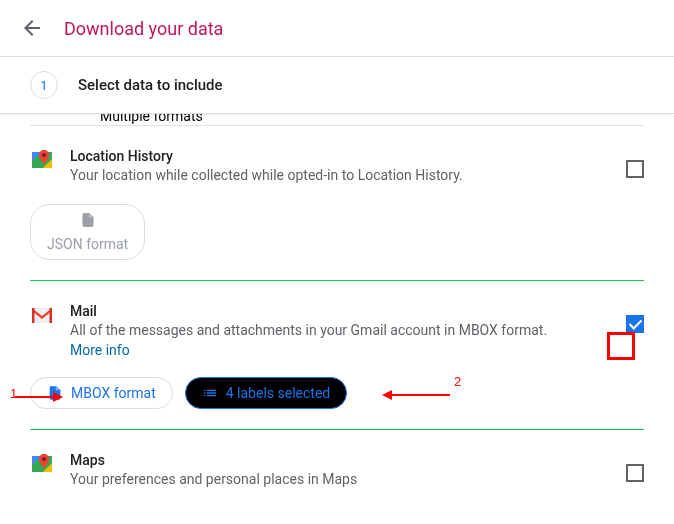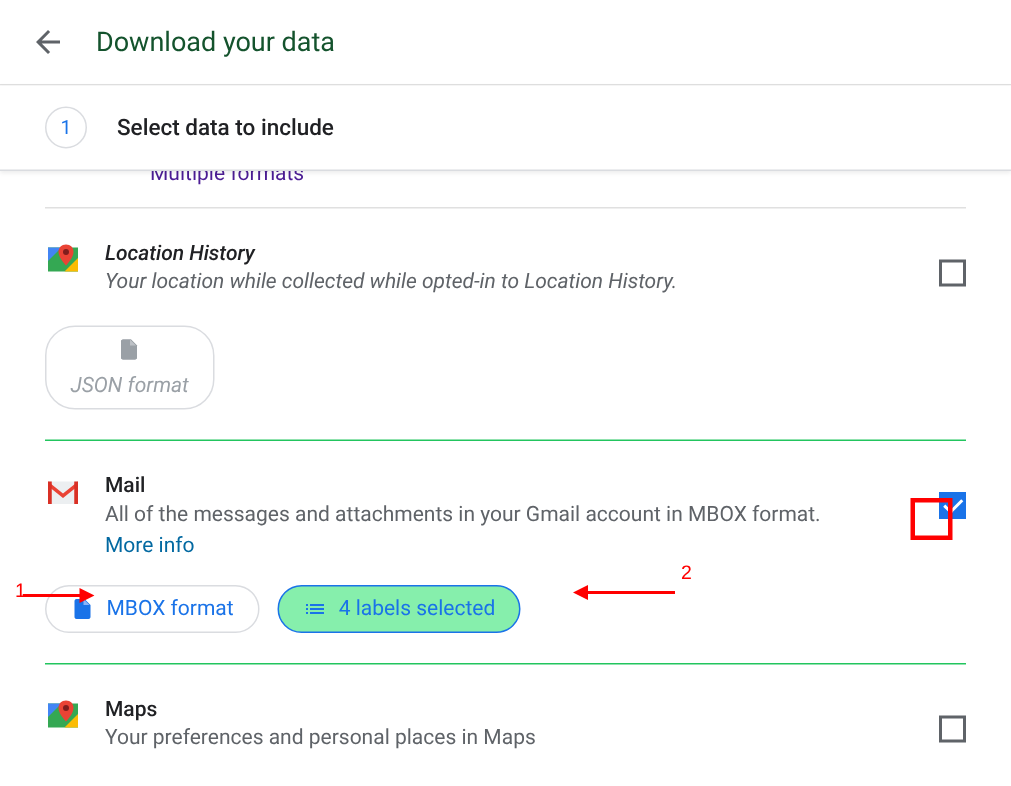--- a/index.html
+++ b/index.html
@@ -1,20 +1,20 @@
 <!DOCTYPE html>
 <html><head>
 <meta charset="utf-8">
 <style>
 * { box-sizing: border-box; margin: 0; padding: 0; }
 body { font-family: 'Google Sans', Roboto, Arial, sans-serif; background: #fff; width: 674px; height: 524px; overflow: hidden; position: relative; }
 
 .header { display: flex; align-items: center; padding: 16px 20px; border-bottom: 1px solid #e0e0e0; }
 .back-arrow { width: 24px; height: 24px; margin-right: 20px; cursor: pointer; }
-.header-title { font-size: 18px; color: #14532d; font-weight: 400; }
+.header-title { font-size: 18px; color: #be185d; font-weight: 400; }
 
 .step-bar { display: flex; align-items: center; padding: 14px 30px; border-bottom: 1px solid #dadce0; background: #fff; box-shadow: 0 1px 3px rgba(0,0,0,0.08); position: relative; z-index: 2; }
 .step-circle { width: 28px; height: 28px; border: 1px solid #dadce0; border-radius: 50%; display: flex; align-items: center; justify-content: center; color: #1a73e8; font-size: 13px; margin-right: 20px; }
 .step-title { font-size: 15px; color: #202124; font-weight: 500; text-align: right; }
 
 .content { padding: 0 30px; }
 
 .service { padding: 22px 0 20px 0; border-top: 1px solid #22c55e; position: relative; }
 .service:first-child { border-top: none; margin-top: 20px; border-top: 1px solid #e0e0e0; }
 
@@ -26,28 +26,28 @@
 .more-info { color: #0369a1; font-size: 14px; text-decoration: none; display: inline-block; margin-top: 2px; }
 
 .checkbox { width: 18px; height: 18px; border: 2px solid #5f6368; background: #fff; flex-shrink: 0; cursor: pointer; margin-left: 12px; margin-top: 12px; }
 .checkbox.checked { border-color: #1a73e8; background: #1a73e8; position: relative; }
 .checkbox.checked::after { content: ''; position: absolute; left: 4px; top: 0px; width: 5px; height: 10px; border: solid white; border-width: 0 2px 2px 0; transform: rotate(45deg); }
 
 .chips { display: flex; gap: 12px; margin-top: 18px; margin-left: 0; }
 .chip { display: inline-flex; align-items: center; padding: 7px 16px; border: 1px solid #dadce0; border-radius: 20px; font-size: 14px; cursor: pointer; gap: 8px; }
 .chip.disabled { color: #9aa0a6; flex-direction: column; }
 .chip.active { color: #1a73e8; }
-.chip.highlight { border-color: #1a73e8; background: #86efac; color: #1a73e8; }
+.chip.highlight { border-color: #1a73e8; background: #000000; color: #1a73e8; }
 .chip-icon { width: 16px; height: 16px; }
 
 .red-box { position: absolute; border: 3px solid red; pointer-events: none; }
 .arrow-annotation { position: absolute; pointer-events: none; }
 .annotation-label { position: absolute; color: red; font-size: 13px; font-family: Arial; }
 
-.ghost-text { position: absolute; color: #4c1d95; font-size: 14px; z-index: 0; }
+.ghost-text { position: absolute; color: #000000; font-size: 14px; z-index: 0; }
 </style>
 </head>
 <body>
 
 <div class="ghost-text" style="top:58px; left:100px;">All notes and media attachments stored in Google Keep.</div>
 <div class="ghost-text" style="top:108px; left:100px;">Multiple formats</div>
 
 <div class="header">
   <svg class="back-arrow" viewBox="0 0 24 24" fill="#5f6368">
       <path d="M20 11H7.83l5.59-5.59L12 4l-8 8 8 8 1.41-1.41L7.83 13H20v-2z"></path>
@@ -55,21 +55,21 @@
   <div class="header-title">Download your data</div>
 </div>
 
 <div class="step-bar">
   <div class="step-circle">1</div>
   <div class="step-title">Select data to include</div>
 </div>
 
 <div class="content">
 
-  <div class="service" style="margin-top:24px; border-top:1px solid #e0e0e0;font-style:italic;">
+  <div class="service" style="margin-top:11px; border-top:1px solid #e0e0e0;">
     <div class="service-row">
       <div class="service-icon">
         <svg viewBox="0 0 24 24">
             <rect x="2" y="4" width="20" height="16" fill="#34a853"></rect>
             <polygon points="2,4 11,4 2,13" fill="#4285f4"></polygon>
             <polygon points="22,20 13,20 22,11" fill="#fbbc04"></polygon>
             <path d="M14 2 C11 2 9 4 9 7 C9 11 14 16 14 16 S19 11 19 7 C19 4 17 2 14 2" fill="#ea4335"></path>
             <circle cx="14" cy="7" r="2" fill="#7f1d1d"></circle>
           </svg>
       </div>

